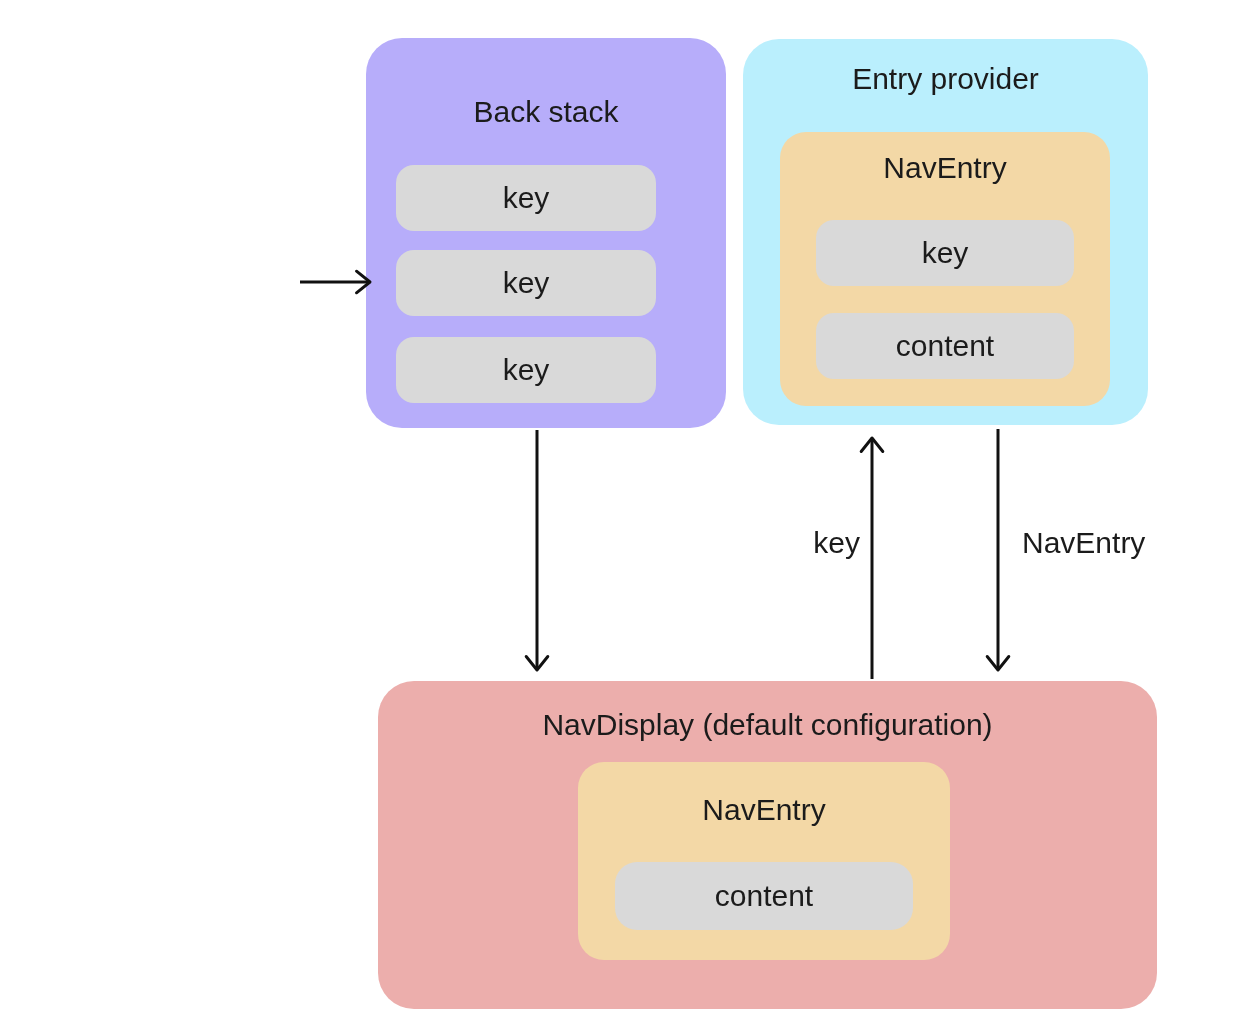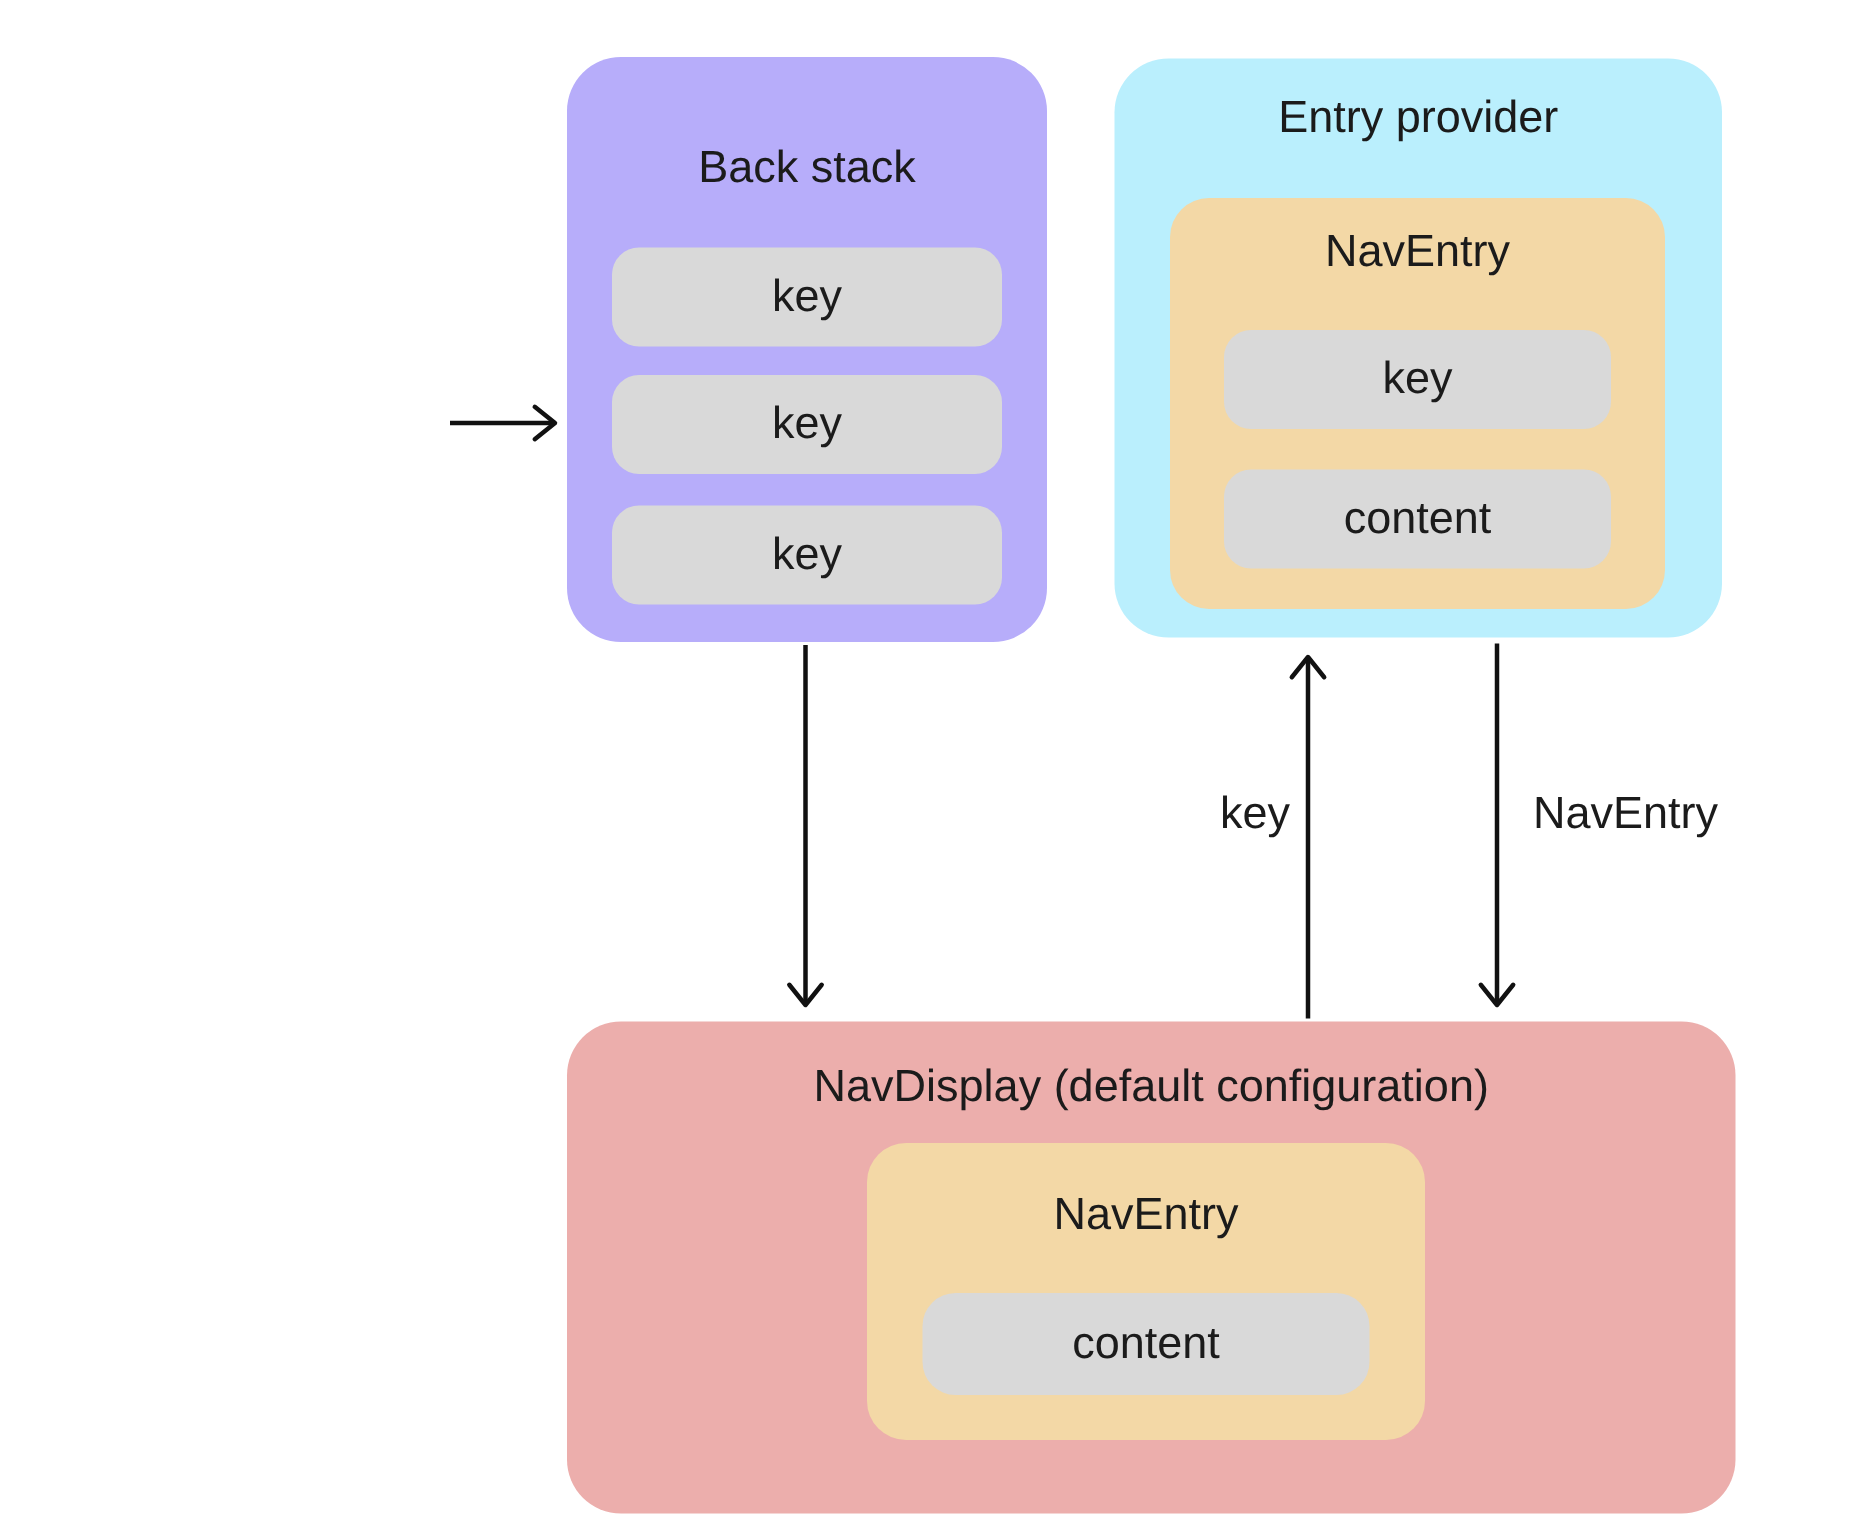--- a/index.html
+++ b/index.html
@@ -38,21 +38,21 @@
   .pill {
     position: absolute;
     border-radius: 18px;
     background: var(--c-gray, #d9d9d9);
     display: flex;
     align-items: center;
     justify-content: center;
     font-size: 30px;
     color: var(--c-text, #1b1b1b);
   }
-  .back-stack  { left: 378px; top: 38px;  width: 320px; height: 390px; background: var(--c-purple, #b7adfa); }
+  .back-stack  { left: 366px; top: 38px;  width: 360px; height: 390px; background: var(--c-purple, #b7adfa); }
   .entry-provider { left: 743px; top: 39px; width: 405px; height: 386px; background: var(--c-cyan, #baeffd); }
   .nav-display { left: 378px; top: 681px; width: 779px; height: 328px; background: var(--c-pink, #ecaeac); }
 
   .back-stack .box-title { top: 56px; }
   .pill-key-1 { left: 30px; top: 127px; width: 260px; height: 66px; }
   .pill-key-2 { left: 30px; top: 212px; width: 260px; height: 66px; }
   .pill-key-3 { left: 30px; top: 299px; width: 260px; height: 66px; }
 
   .entry-provider .box-title { top: 22px; }
   .ep-nav-entry { left: 37px; top: 93px; width: 330px; height: 274px; }

